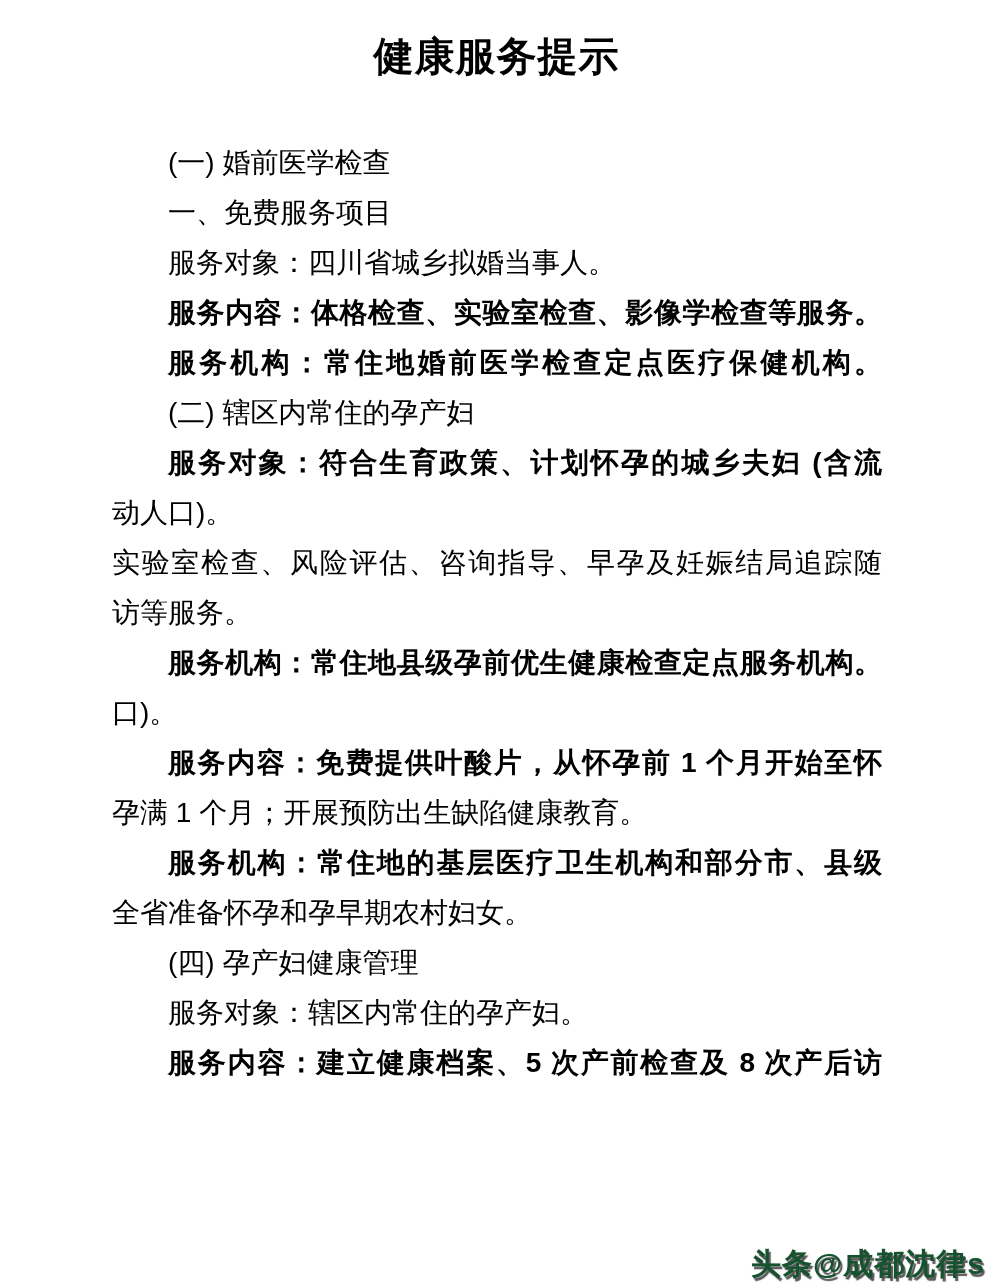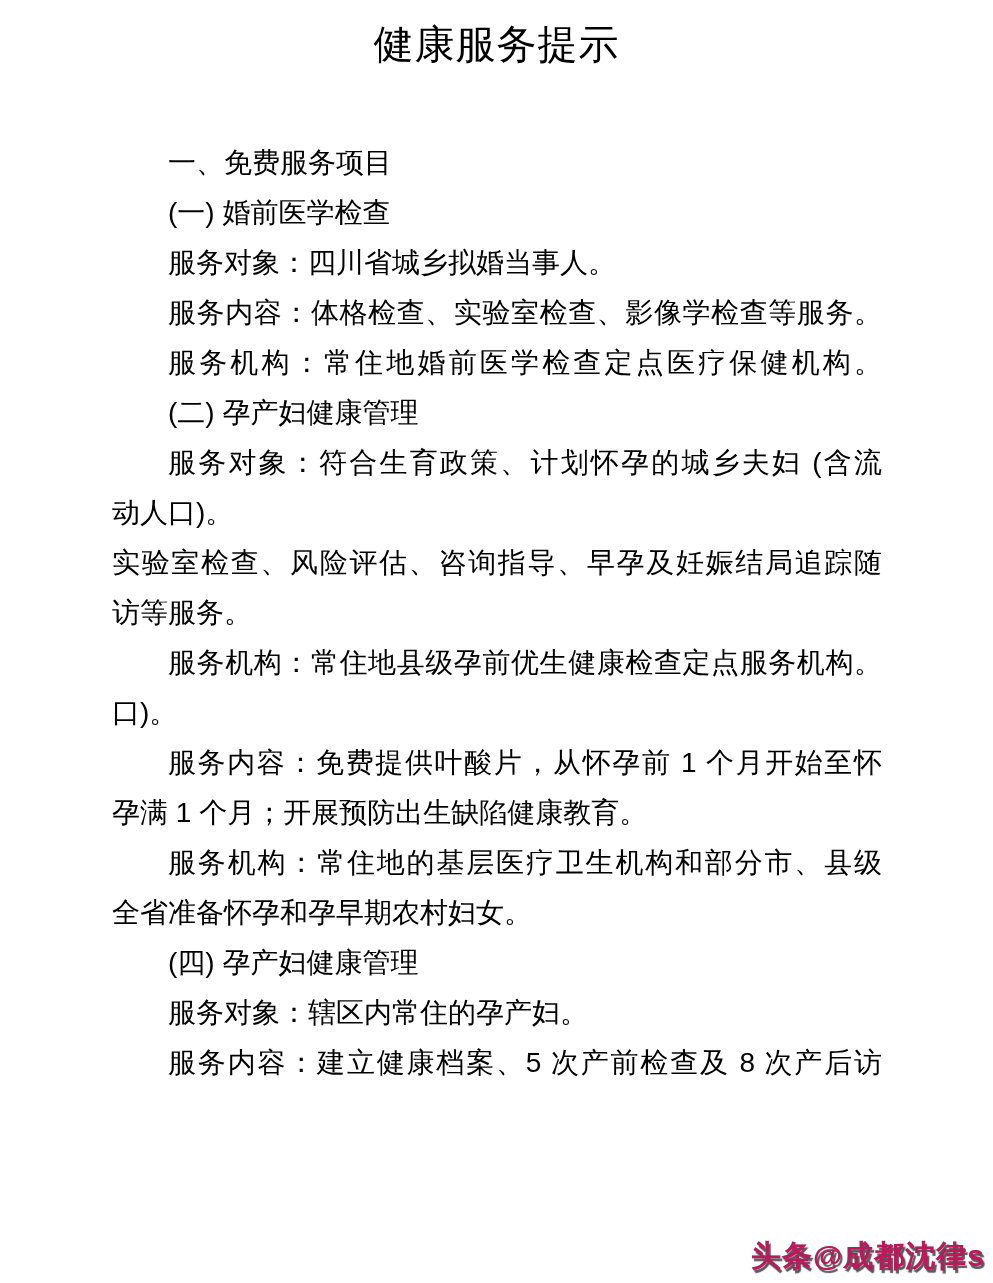--- a/index.html
+++ b/index.html
@@ -11,25 +11,25 @@
     position: relative;
     width: 993px;
     height: 1283px;
     background: #ffffff;
     overflow: hidden;
     font-family: "Liberation Sans", sans-serif;
     color: #000000;
   }
   .doc-title {
     margin: 0;
-    padding-top: 20px;
+    padding-top: 32px;
     text-align: center;
     font-size: 40px;
     line-height: 48px;
-    font-weight: normal;
+    font-weight: bold;
     letter-spacing: 1px;
     color: #000000;
   }
   .content {
     position: absolute;
     top: 138px;
     left: 112px;
     width: 770px;
   }
   .ln {
@@ -43,48 +43,49 @@
     padding-left: 56px;
   }
   .ln.justify {
     white-space: normal;
     text-align: justify;
     text-align-last: justify;
   }
   .ln.indent.justify {
     padding-left: 0;
     text-indent: 56px;
+    font-weight: bold;
   }
   .watermark {
     position: absolute;
     right: 8px;
-    bottom: 10px;
+    bottom: 2px;
     font-size: 30px;
     line-height: 34px;
     font-weight: bold;
-    color: #be185d;
+    color: #14532d;
     letter-spacing: 1px;
     text-shadow: 2px 3px 1px rgba(70,70,70,0.9), 0 0 1px rgba(120,120,120,0.6);
     white-space: nowrap;
   }
 </style>
 </head>
 <body>
 
 <div class="page">
 
   <h1 class="doc-title">健康服务提示</h1>
 
   <div class="content">
+    <div class="ln indent">(一) 婚前医学检查</div>
     <div class="ln indent">一、免费服务项目</div>
-    <div class="ln indent">(一) 婚前医学检查</div>
     <div class="ln indent">服务对象：四川省城乡拟婚当事人。</div>
     <div class="ln indent justify">服务内容：体格检查、实验室检查、影像学检查等服务。</div>
     <div class="ln indent justify">服务机构：常住地婚前医学检查定点医疗保健机构。</div>
-    <div class="ln indent">(二) 孕产妇健康管理</div>
+    <div class="ln indent">(二) 辖区内常住的孕产妇</div>
     <div class="ln indent justify">服务对象：符合生育政策、计划怀孕的城乡夫妇 (含流</div>
     <div class="ln">动人口)。</div>
     <div class="ln justify">实验室检查、风险评估、咨询指导、早孕及妊娠结局追踪随</div>
     <div class="ln">访等服务。</div>
     <div class="ln indent justify">服务机构：常住地县级孕前优生健康检查定点服务机构。</div>
     <div class="ln">口)。</div>
     <div class="ln indent justify">服务内容：免费提供叶酸片，从怀孕前 1 个月开始至怀</div>
     <div class="ln">孕满 1 个月；开展预防出生缺陷健康教育。</div>
     <div class="ln indent justify">服务机构：常住地的基层医疗卫生机构和部分市、县级</div>
     <div class="ln">全省准备怀孕和孕早期农村妇女。</div>

